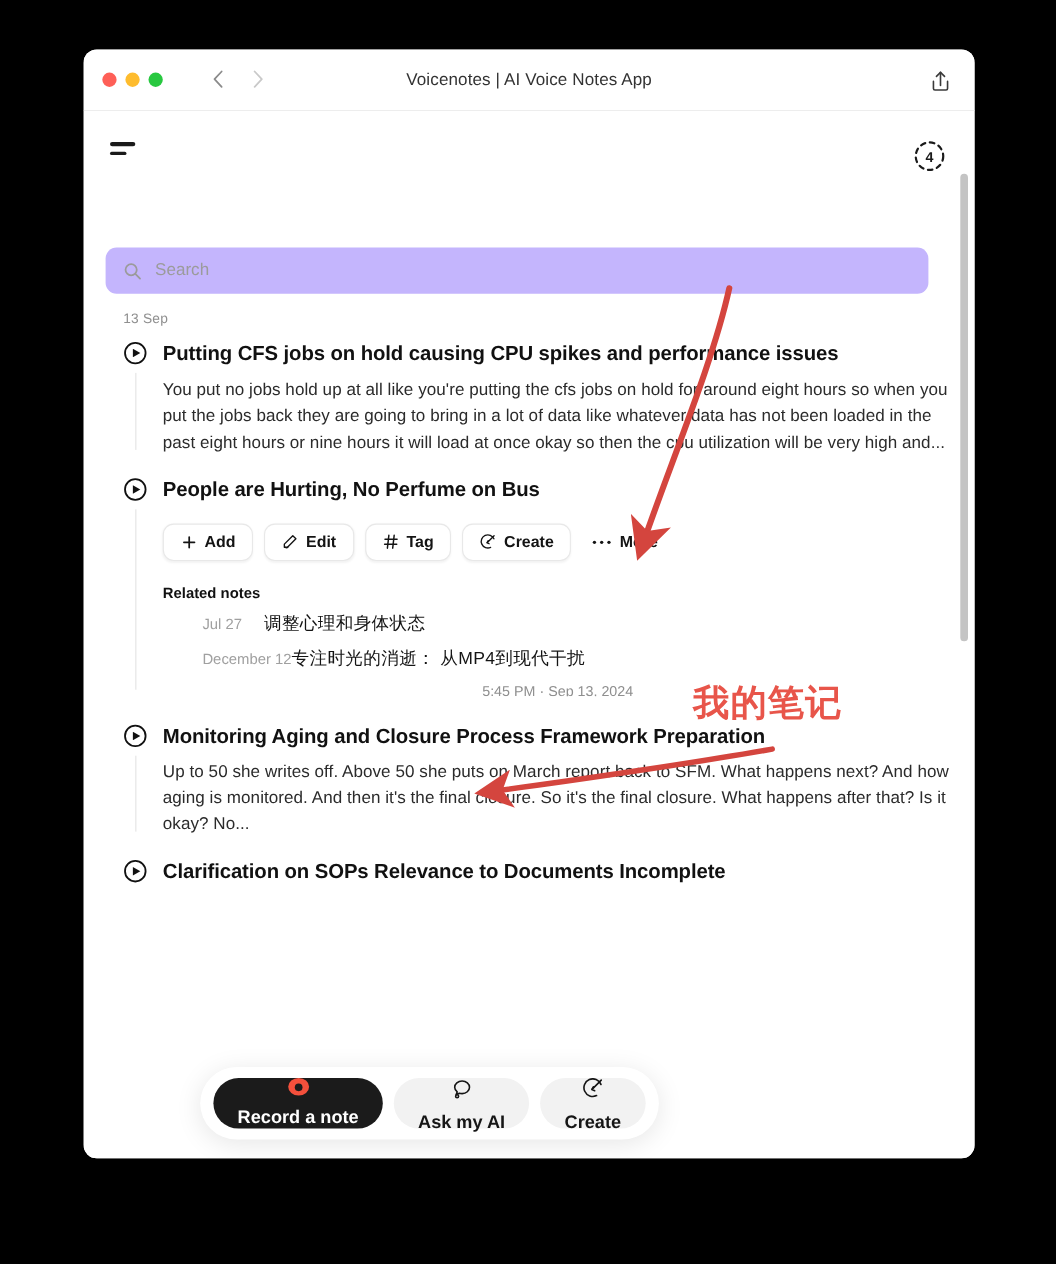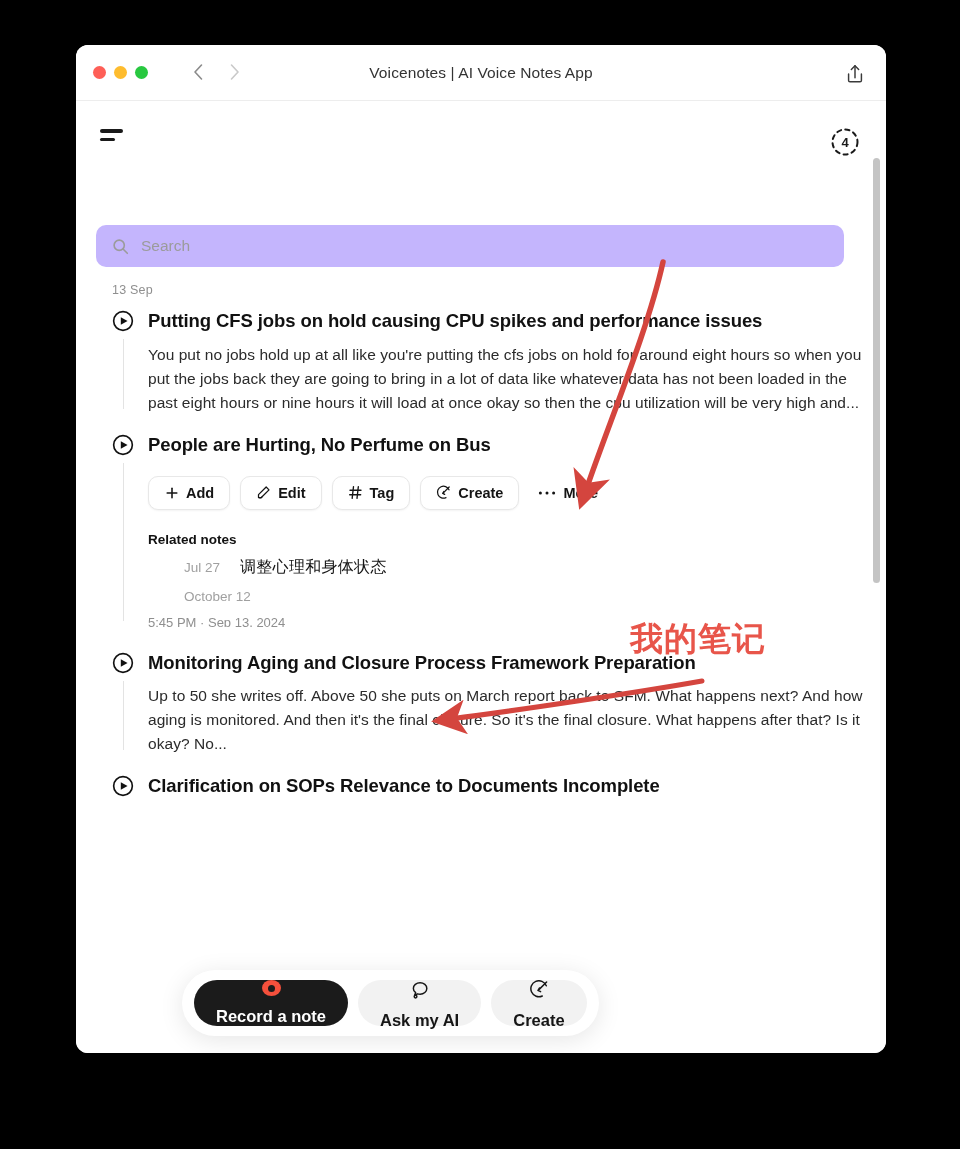--- a/index.html
+++ b/index.html
@@ -248,21 +248,21 @@
     font-size: 13.5px;
     color: #a0a0a0;
     min-width: 56px;
   }
   .related-name {
     font-size: 16px;
     color: #141414;
     letter-spacing: .3px;
   }
   .note-time {
-    text-align: left;
+    text-align: center;
     font-size: 13px;
     color: #8f8f8f;
     margin-top: 10px;
     height: 12px;
     overflow: hidden;
   }
 
   
   .scrollbar {
     position: absolute;
@@ -478,21 +478,22 @@
           </div>
 
           <div class="related">
             <div class="related-title">Related notes</div>
 
             <div class="related-row">
               <span class="related-date">Jul 27</span>
               <span class="related-name">调整心理和身体状态</span>
             </div>
             <div class="related-row">
-              <span class="related-date">October 12</span>
+              <span class="related-date">December 12</span>
+              <span class="related-name">专注时光的消逝： 从MP4到现代干扰</span>
             </div>
           </div>
 
           <div class="note-time">5:45 PM · Sep 13, 2024</div>
         </div>
 
         <div class="note" style="margin-top:24px;">
           <span class="play">
             <svg width="22" height="22" viewBox="0 0 24 24" fill="none" stroke="currentColor" stroke-width="1.8">
               <circle cx="12" cy="12" r="10.2"></circle>

